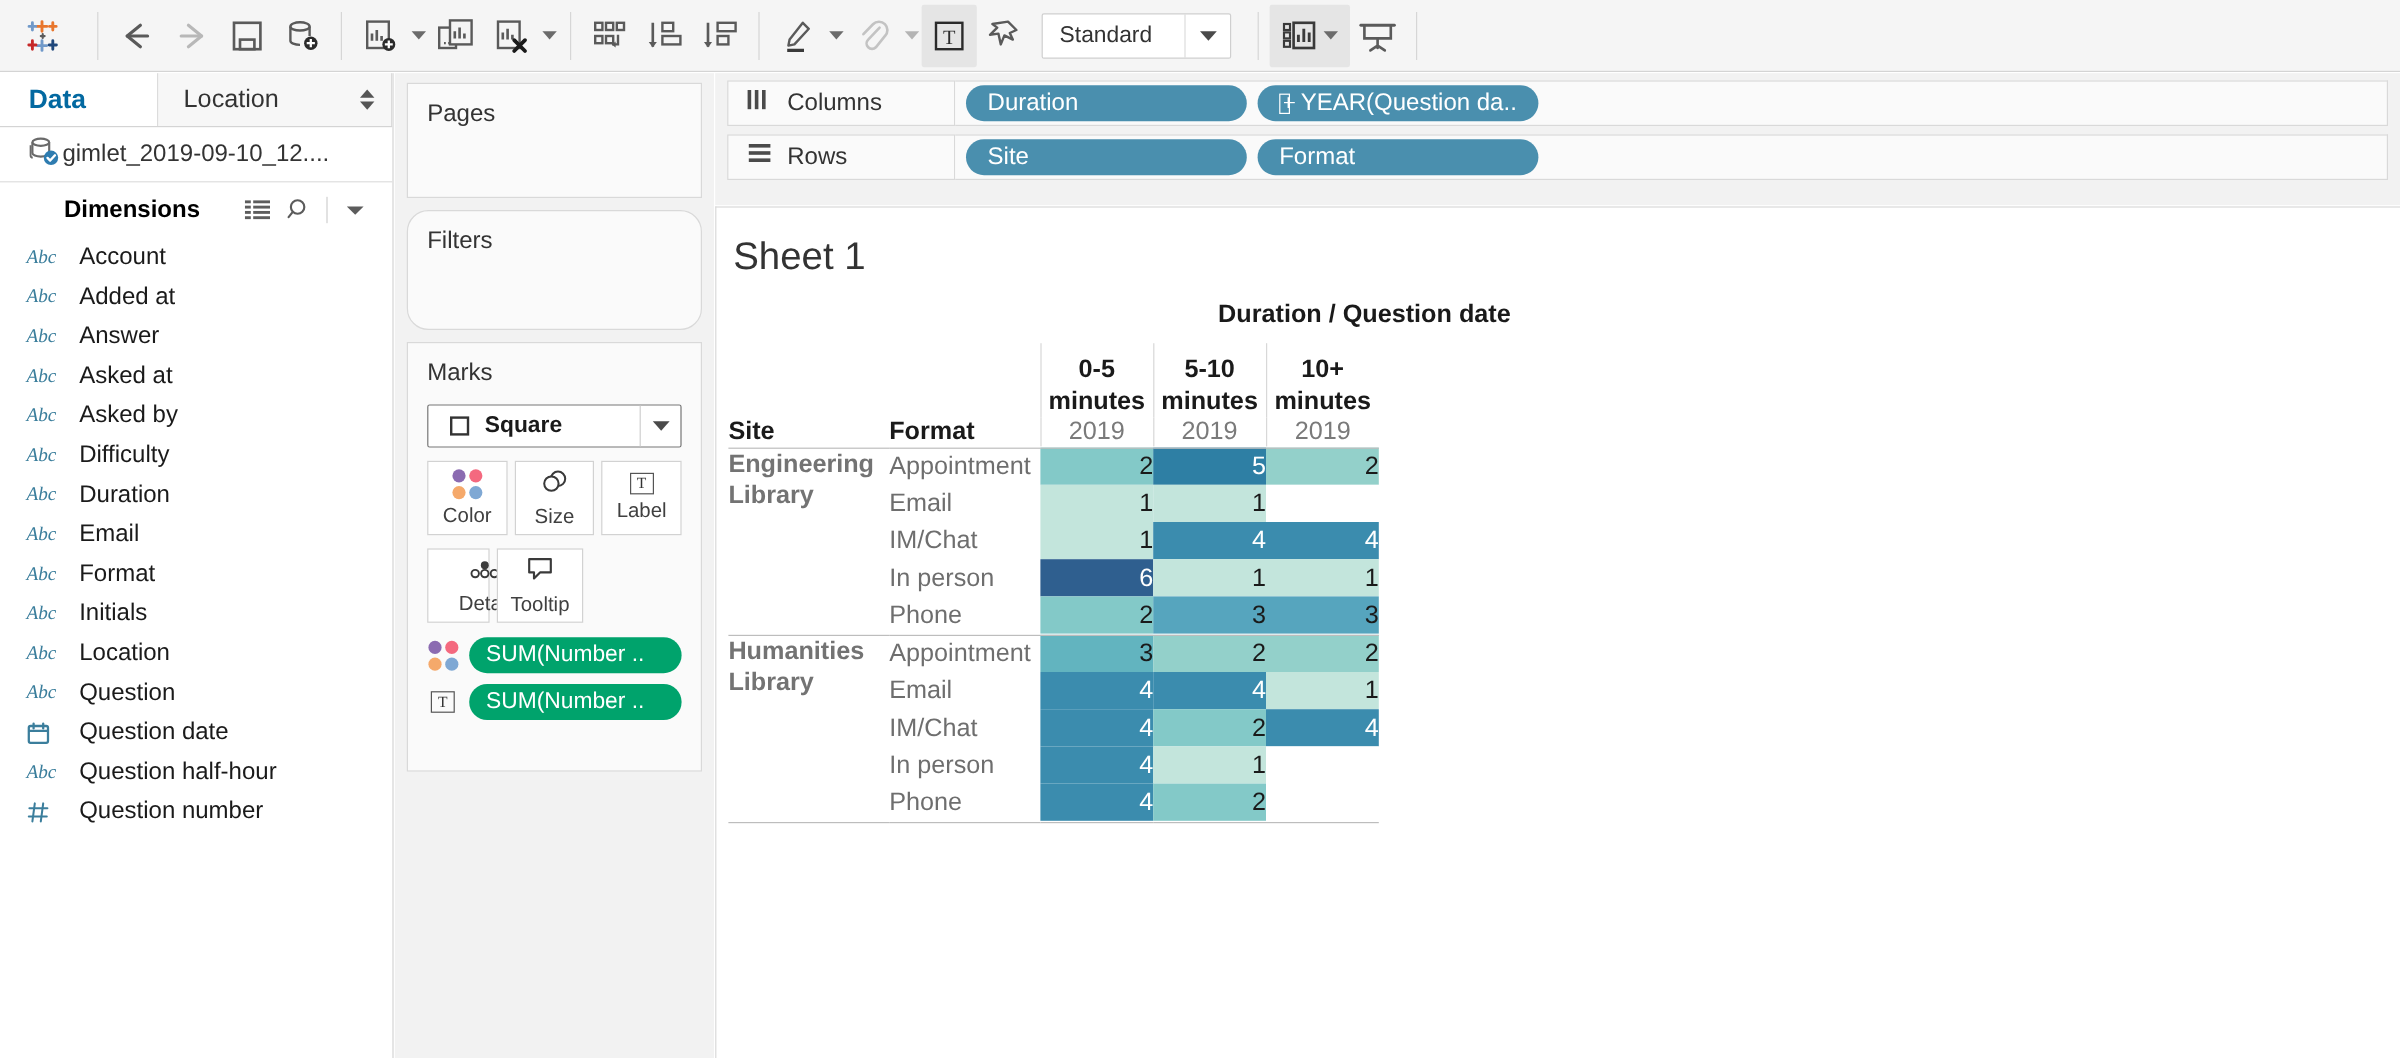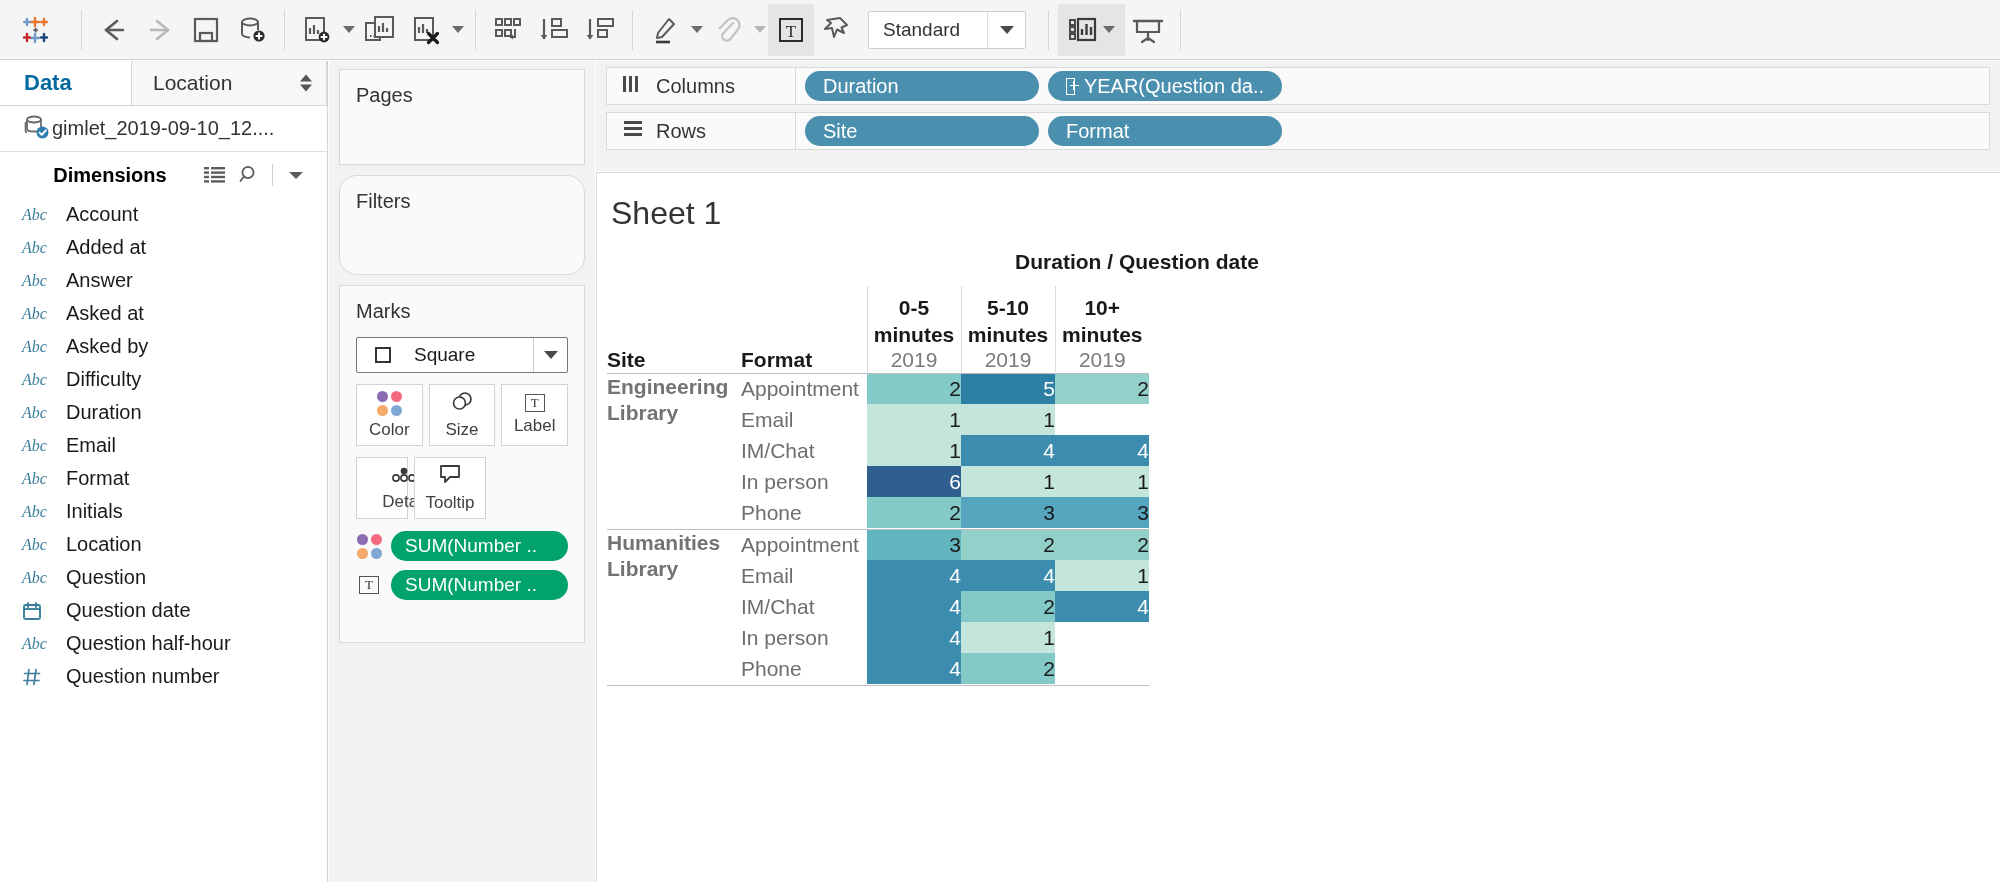--- a/index.html
+++ b/index.html
@@ -116,21 +116,21 @@
   #card-filters { height: 100px; border-radius: 18px; }
   #card-marks { height: 358px; padding-bottom: 10px; }
 
   #mark-type {
     margin-top: 14px; height: 36px; border: 1px solid #767676;
     display: flex; align-items: center; background: #fff; border-radius: 2px;
   }
   #mark-type .mt-sq {
     width: 16px; height: 16px; border: 2px solid #333; margin-left: 18px;
   }
-  #mark-type .mt-label { flex: 1; font-size: 19px; color: #1a1a1a; margin-left: 23px; }
+  #mark-type .mt-label { flex: 1; font-size: 19px; color: #1a1a1a; margin-left: 13px; font-weight: bold; }
   #mark-type .mt-arrow {
     width: 34px; height: 34px; border-left: 1px solid #cfcfcf;
     display: flex; align-items: center; justify-content: center;
   }
 
   .mark-grid { display: flex; gap: 6px; margin-top: 11px; }
   .mark-btn {
     border: 1px solid #d2d2d2; background: #fff;
     display: flex; flex-direction: column; align-items: center; justify-content: center;
     height: 62px; gap: 4px;

